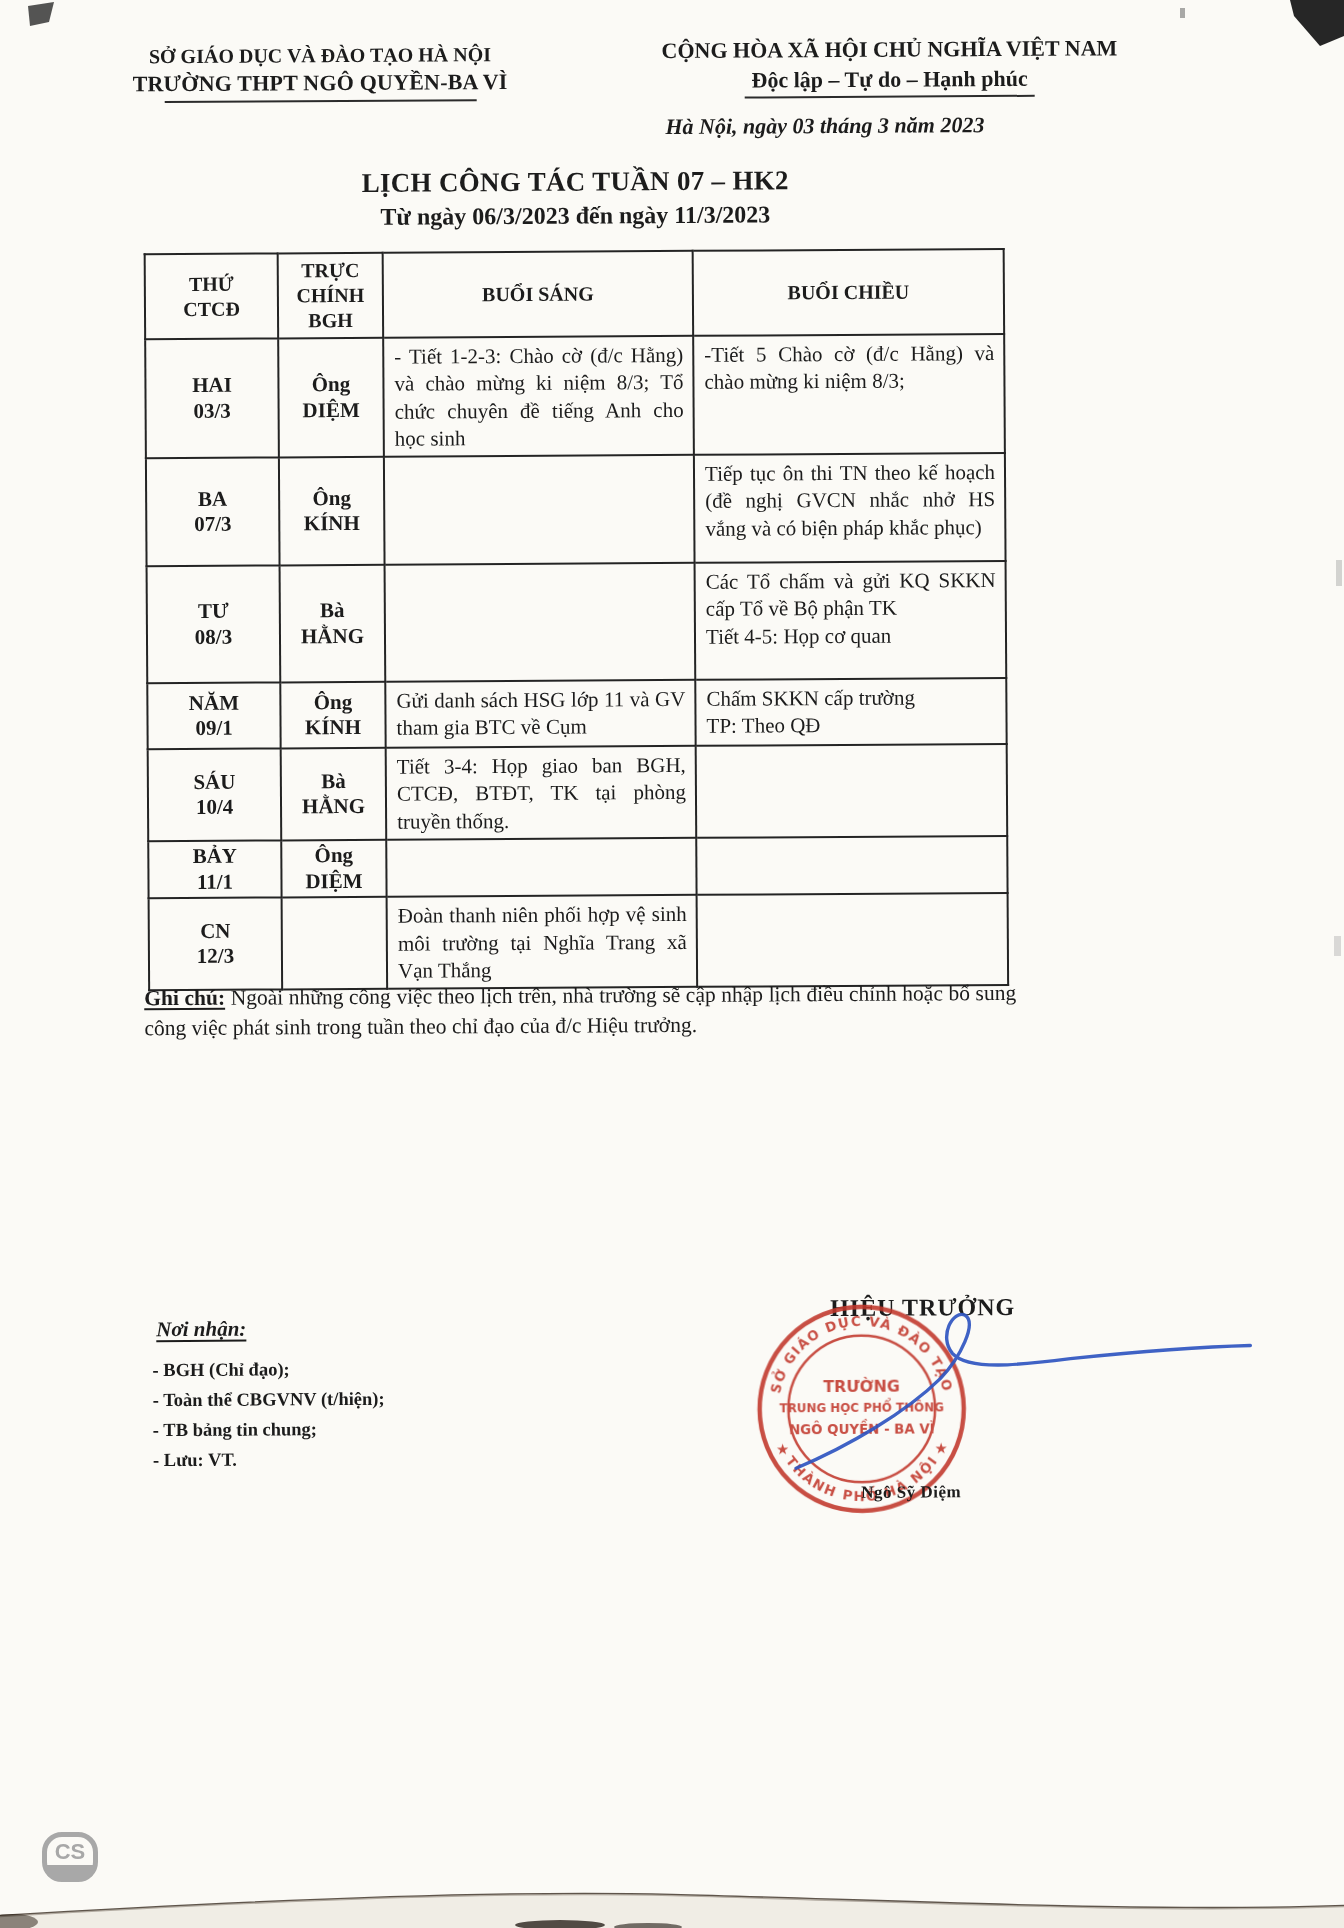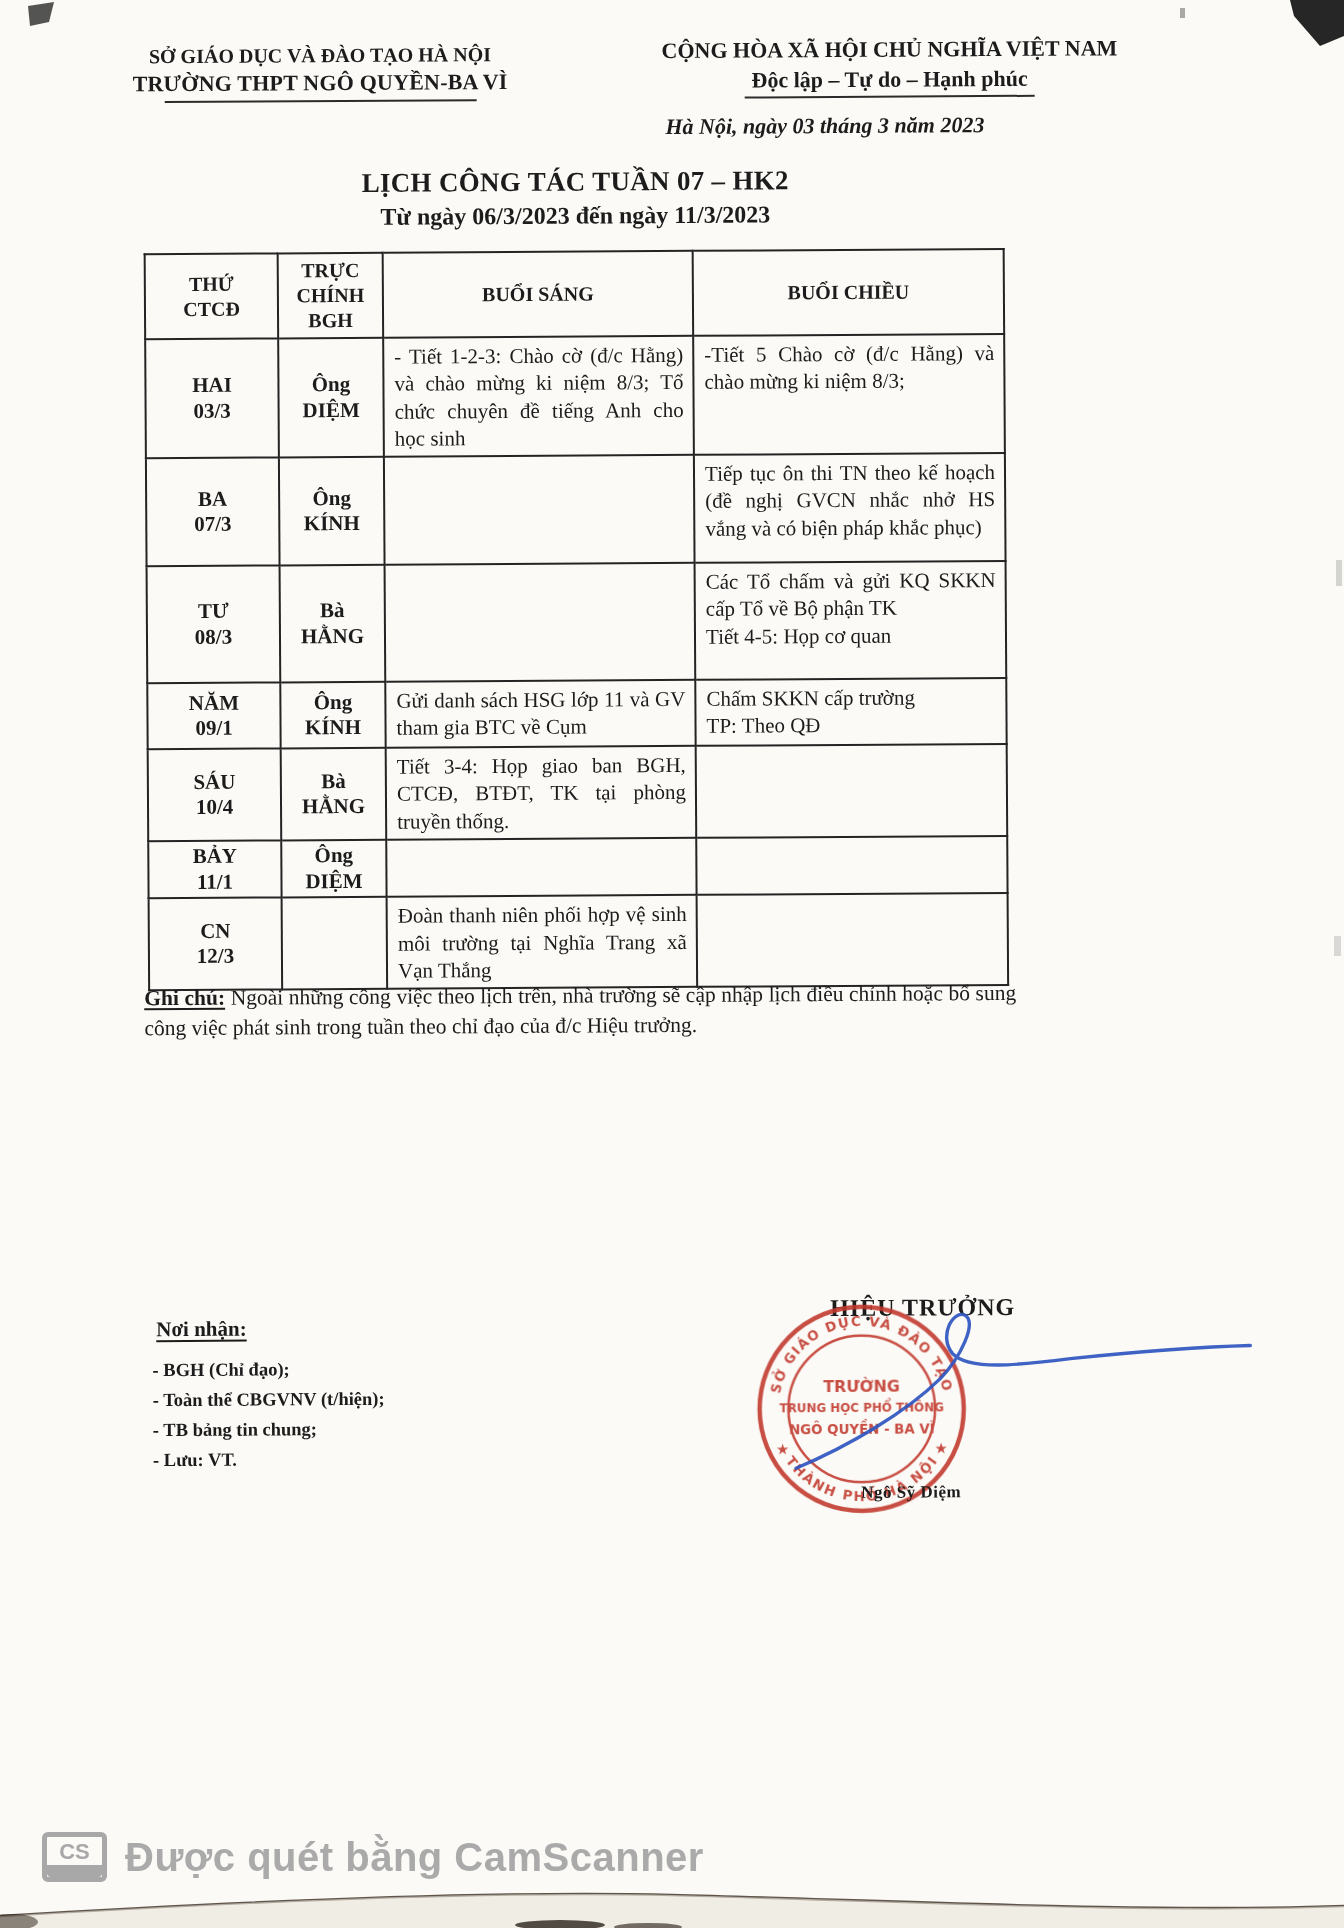--- a/index.html
+++ b/index.html
@@ -37,32 +37,32 @@
   tr.r1{height:115px;} tr.r2{height:108px;} tr.r3{height:117px;}
   tr.r4{height:66px;}  tr.r5{height:89px;}  tr.r6{height:54px;}
   tr.r7{height:91px;}
 
   
   .note{left:144px;top:981px;width:872px;font-size:21.5px;line-height:1.38;text-align:justify;}
   .note .first{text-indent:66px;}
   .note .lbl{font-weight:bold;text-decoration:underline;text-underline-offset:3px;text-decoration-thickness:2px;}
 
   
-  .noinhan-lbl{left:154px;top:1314px;font-size:21px;font-weight:bold;
+  .noinhan-lbl{left:154px;top:1314px;font-size:21px;font-weight:bold;font-style:italic;
     text-decoration:underline;text-underline-offset:4px;text-decoration-thickness:2px;}
   .recipients{left:150px;top:1352px;font-size:18.5px;font-weight:bold;line-height:30px;}
   .sig-title{left:828px;top:1296px;font-size:24px;font-weight:bold;letter-spacing:1px;}
   .sig-name{left:858px;top:1484px;font-size:17px;font-weight:bold;letter-spacing:.5px;}
   .stampwrap{left:750px;top:1301px;width:218px;height:218px;opacity:.88;filter:blur(.3px);}
   .stamp-sans{font-family:"DejaVu Sans","Liberation Sans",sans-serif;font-weight:bold;}
 
   
   .cswm{left:42px;top:1832px;display:flex;align-items:center;gap:18px;
     font-family:"Liberation Sans","DejaVu Sans",sans-serif;}
-  .cs-badge{width:65px;height:50px;border:5px solid #a8a8a8;border-radius:6px;position:relative;
+  .cs-badge{width:56px;height:50px;border:5px solid #a8a8a8;border-radius:20px;position:relative;
     display:flex;justify-content:center;box-sizing:border-box;}
   .cs-badge .cs-txt{font-size:22px;font-weight:bold;color:#a8a8a8;margin-top:2px;letter-spacing:0;}
   .cs-badge .cs-bar{position:absolute;left:0;right:0;bottom:0;height:12px;background:#a8a8a8;border-radius:0 0 4px 4px;}
   .cs-label{font-size:40px;color:#aaaaaa;font-weight:600;letter-spacing:.5px;}
 
   .overlay{position:absolute;inset:0;pointer-events:none;}
 </style>
 </head>
 <body>
 
@@ -264,21 +264,20 @@
   </svg>
 
   <div class="abs sig-name">Ngô Sỹ Diệm</div>
 </div>
 
 <div class="abs cswm">
   <div class="cs-badge">
     <span class="cs-txt">CS</span>
     <span class="cs-bar"></span>
   </div>
-  <div class="cs-label">Được quét bằng CamScanner</div>
 </div>
 
 <svg class="overlay" width="1344" height="1928" viewBox="0 0 1344 1928">
   <polygon points="1290,0 1344,0 1344,36 1320,46 1294,16" fill="#141414" opacity="0.92"></polygon>
   <polygon points="28,6 54,2 49,22 30,26" fill="#2a2a2a" opacity="0.8"></polygon>
   <rect x="1336" y="560" width="6" height="26" fill="#8a8a8a" opacity="0.35"></rect>
   <rect x="1334" y="936" width="7" height="20" fill="#8a8a8a" opacity="0.3"></rect>
   <rect x="1180" y="8" width="5" height="10" fill="#555" opacity="0.5"></rect>
   <path d="M 0 1916 C 300 1898, 520 1891, 672 1895 C 900 1901, 1150 1913, 1344 1906" fill="none" stroke="#382c21" stroke-width="2.6" opacity="0.8"></path>
   <path d="M 0 1916 C 300 1898, 520 1891, 672 1895 C 900 1901, 1150 1913, 1344 1906 L 1344 1928 L 0 1928 Z" fill="#e9e4da" opacity="0.6"></path>

